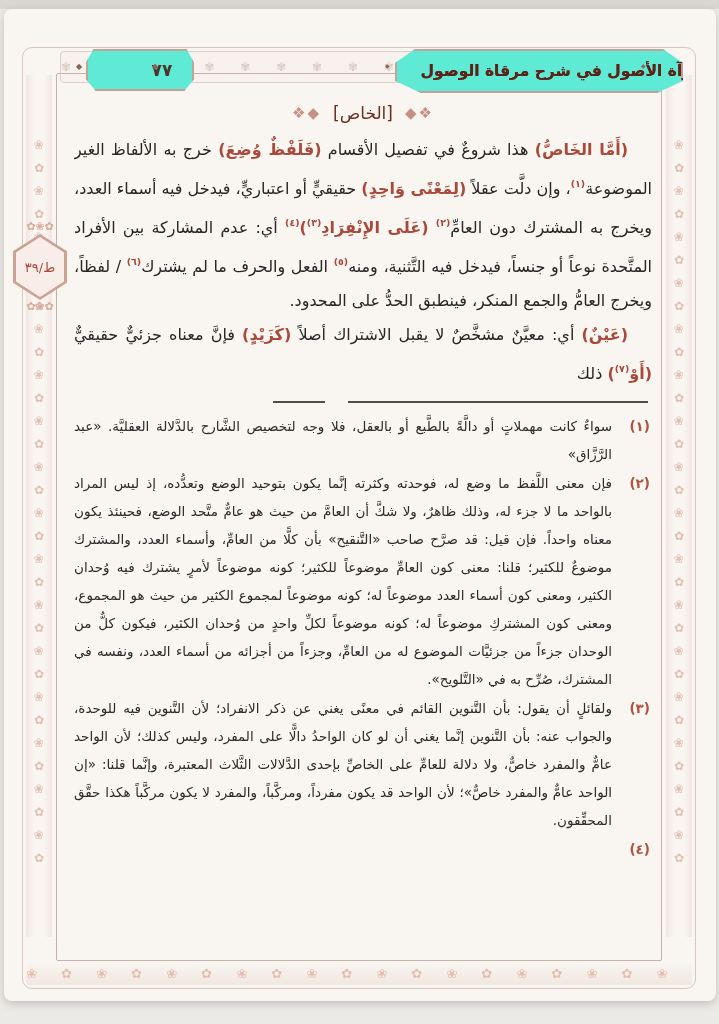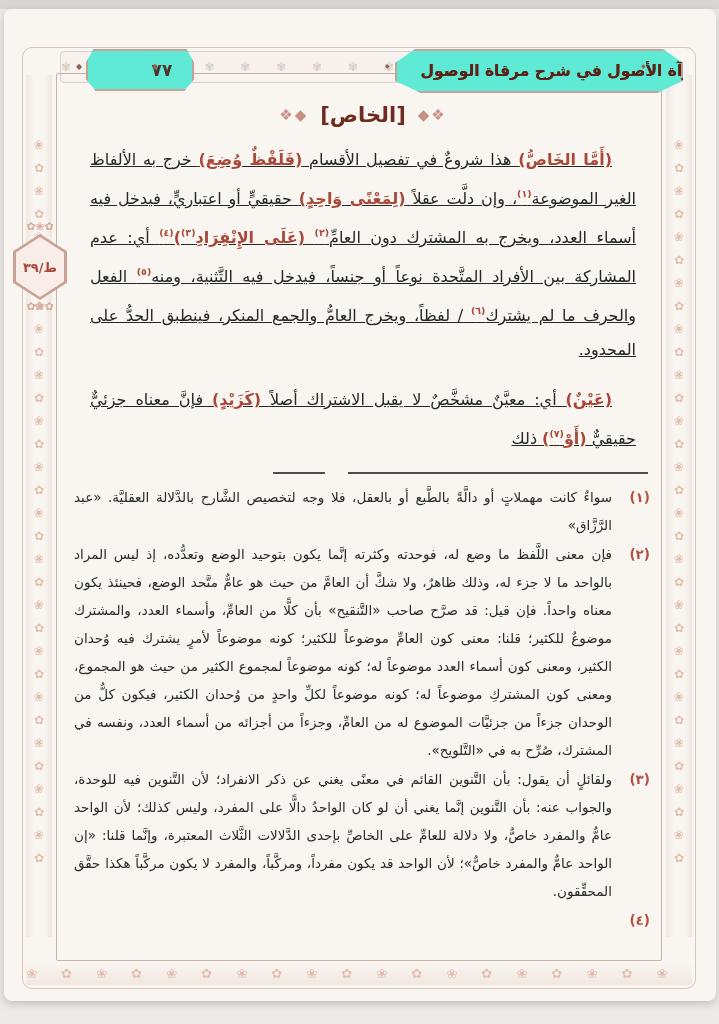--- a/index.html
+++ b/index.html
@@ -30,45 +30,45 @@
   .page-tab{left:82px;top:40px;width:60px;height:38px;font-size:17px;font-weight:bold;}
   .title-tab{left:391px;top:40px;width:240px;height:40px;}
   .title-text{font-size:15.5px;font-weight:bold;color:#5c2418;white-space:nowrap;
     text-shadow:0 0 .6px #5c2418;}
   .dot{position:absolute;color:#8a6558;font-size:8px;top:53px;}
   
   .content{position:absolute;left:70px;top:80px;width:578px;bottom:46px;overflow:hidden;
     direction:rtl;}
   .heading-row{display:flex;align-items:center;justify-content:center;gap:12px;
     margin:14px 0 10px;}
-  .heading{font-size:21px;font-weight:bold;color:#6d2c1f;}
+  .heading{font-size:17px;font-weight:normal;color:#6d2c1f;}
   .orn{color:#c69184;font-size:15px;letter-spacing:2px;}
   
-  .para{margin:16px;text-align:justify;text-justify:inter-word;font-size:16px;
-    line-height:34px;color:#262626;text-indent:24px;text-decoration:underline;}
+  .para{margin:0;text-align:justify;text-justify:inter-word;font-size:16px;
+    line-height:34px;color:#262626;text-indent:24px;}
   .matn{color:#a8493b;font-weight:bold;}
   .fnref{color:#a8493b;font-size:9.5px;vertical-align:7px;font-weight:bold;}
   
   .separator{direction:rtl;margin:10px 4px 8px 0;height:3px;}
   .sep-long,.sep-short{display:inline-block;border-top:2px solid #4d4d4d;vertical-align:top;}
   .sep-long{width:300px;margin-left:18px;} .sep-short{width:52px;}
   
   .footnote{position:relative;padding-right:40px;text-align:justify;text-justify:inter-word;
     font-size:13.5px;line-height:28px;color:#2b2b2b;margin-bottom:1px;}
   .fn-num{position:absolute;right:2px;top:0;color:#b0523f;font-weight:bold;}
   
   .medallion{position:absolute;left:6px;top:212px;width:60px;height:110px;text-align:center;}
   .med-orn{color:#d5aa9d;font-size:11px;line-height:12px;}
   .hex-outer{width:54px;height:66px;margin:1px auto;background:#cba396;
     clip-path:polygon(50% 0,100% 26%,100% 74%,50% 100%,0 74%,0 26%);
     display:flex;align-items:center;justify-content:center;}
   .hex-inner{width:48px;height:60px;background:#f8ede8;
     clip-path:polygon(50% 0,100% 26%,100% 74%,50% 100%,0 74%,0 26%);
     display:flex;align-items:center;justify-content:center;}
-  .med-note{color:#a8493b;font-size:13px;font-weight:bold;direction:rtl;text-align:right;}
+  .med-note{color:#a8493b;font-size:13px;font-weight:normal;direction:rtl;text-align:right;}
 </style>
 </head>
 <body>
 
 <div class="top-edge"></div>
 
 <div class="page">
 
   <div class="outer-line"></div>
   <div class="strip v left">❀✿❀✿❀✿❀✿❀✿❀✿❀✿❀✿❀✿❀✿❀✿❀✿❀✿❀✿❀✿❀✿</div>

